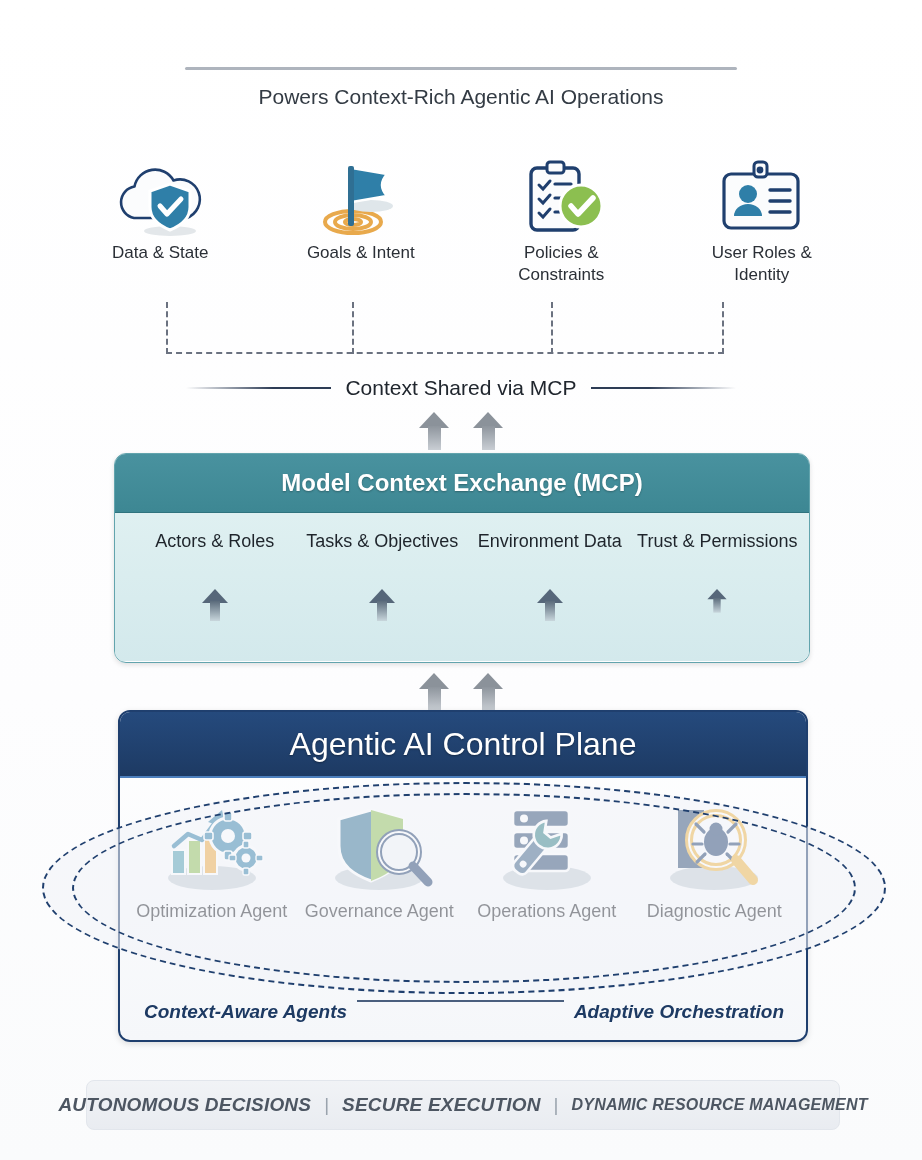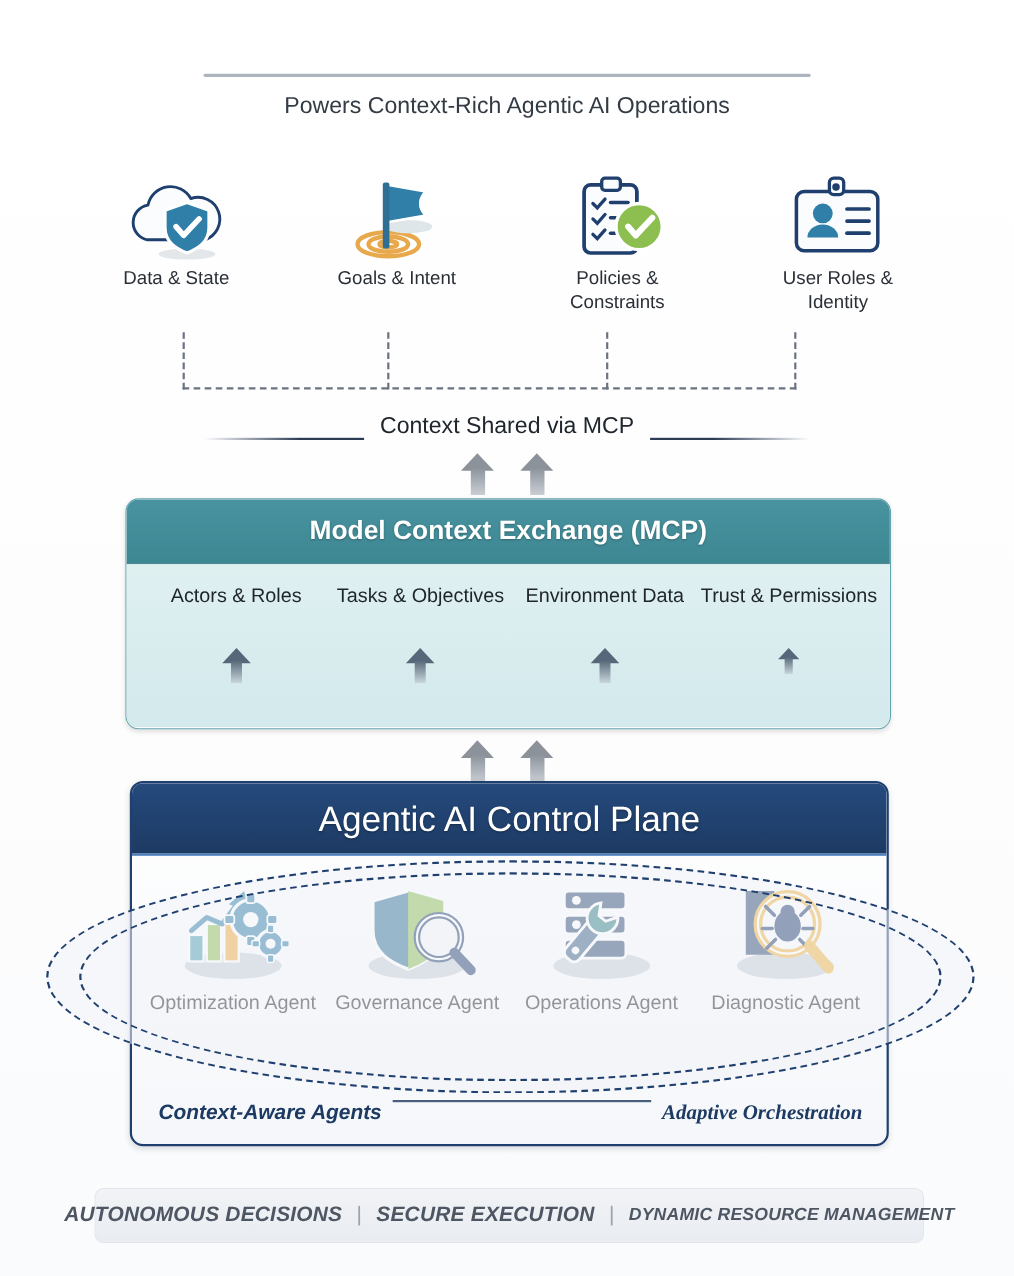--- a/index.html
+++ b/index.html
@@ -94,21 +94,21 @@
     width: 0;
     height: 52px;
     border-left: 2px dashed #6b7280;
   }
 
   .shared-row {
     position: absolute;
     top: 376px;
     left: 0; right: 0;
     display: flex;
-    align-items: flex-end;
+    align-items: center;
     justify-content: center;
     gap: 14px;
   }
   .shared-rule {
     width: 145px;
     height: 2px;
     background: linear-gradient(90deg, rgba(42,60,86,0) 0%, #2d3c55 60%, #2d3c55 100%);
   }
   .shared-rule.right {
     background: linear-gradient(90deg, #2d3c55 0%, #2d3c55 40%, rgba(42,60,86,0) 100%);
@@ -356,21 +356,21 @@
     gap: 10px;
   }
   .foot-note {
     font-size: 19px;
     font-style: italic;
     font-weight: bold;
     color: #1d3a63;
     line-height: 1.28;
     white-space: nowrap;
   }
-  .foot-note.right { text-align: right; font-family: Liberation Serif, serif; }
+  .foot-note.right { text-align: right; }
   .foot-line {
     flex: 1;
     height: 2px;
     background: #4a5f7e;
     margin-bottom: 22px;
   }
 
   
   .ellipse {
     position: absolute;

